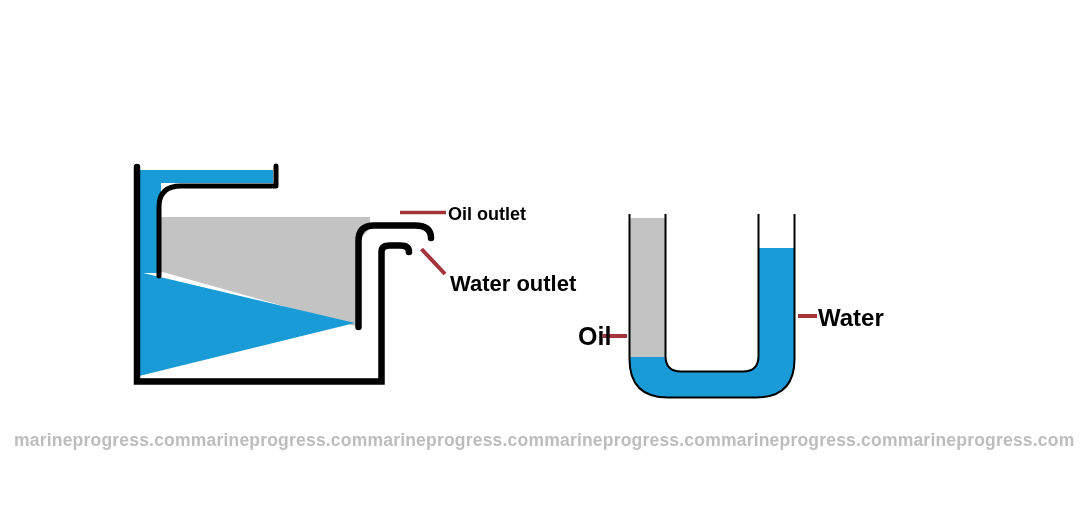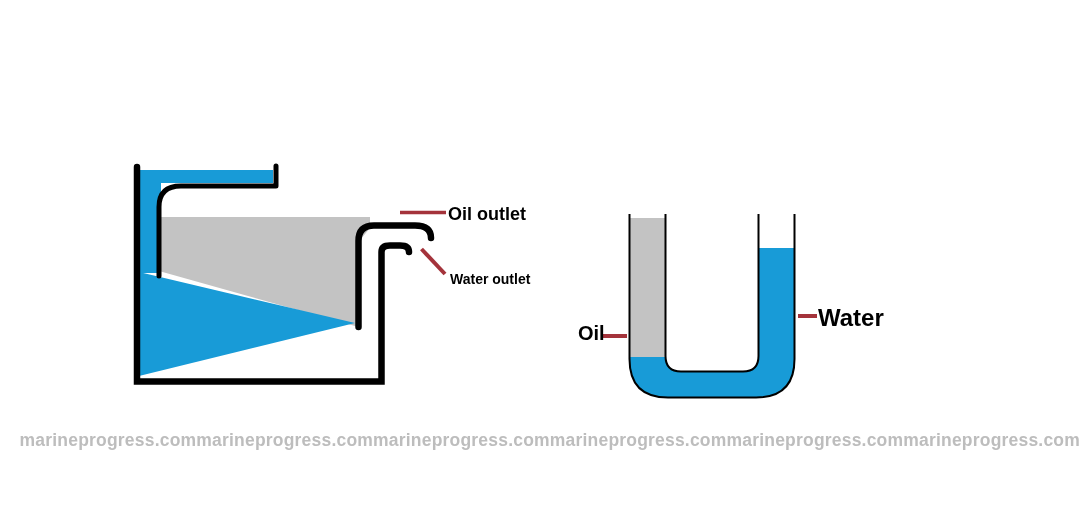--- a/index.html
+++ b/index.html
@@ -17,29 +17,29 @@
   .tube-wall{fill:none;stroke:var(--outline);stroke-width:2;}
   .leader{stroke:var(--leader);fill:none;}
   .diagram-label{
     position:absolute;
     color:var(--label);
     font-weight:700;
     white-space:nowrap;
     line-height:1.15;
   }
   #oil-outlet-label{left:448px;top:204px;font-size:18px;}
-  #water-outlet-label{left:450px;top:271px;font-size:14px;}
-  #oil-label{left:578px;top:322px;font-size:20px;}
+  #water-outlet-label{left:450px;top:271px;font-size:22px;}
+  #oil-label{left:578px;top:322px;font-size:25px;}
   #water-label{left:818px;top:304px;font-size:24px;}
   #watermark-row{
     position:absolute;
     left:0;right:0;top:430px;
     display:flex;
-    justify-content:flex-end;
-    padding:0 0;
+    justify-content:space-between;
+    padding:0 14px;
   }
   #watermark-row span{
     color:var(--watermark);
     font-size:17.5px;
     font-weight:700;
     letter-spacing:.2px;
   }
 </style>
 </head>
 <body>

